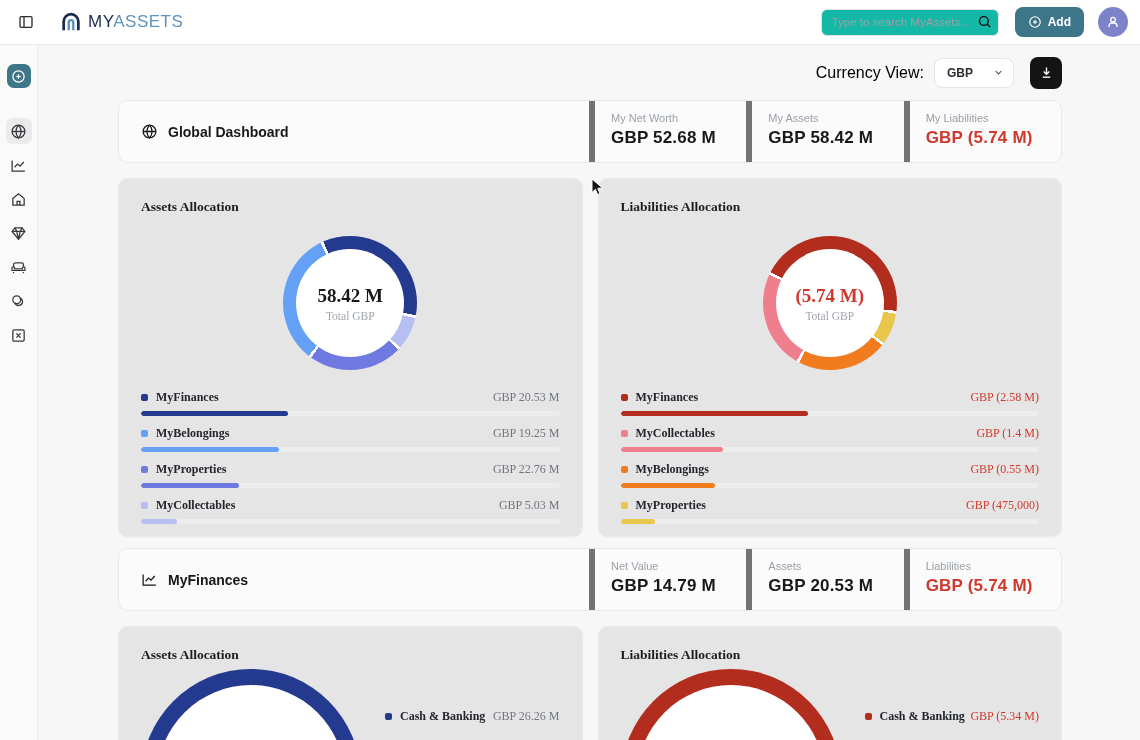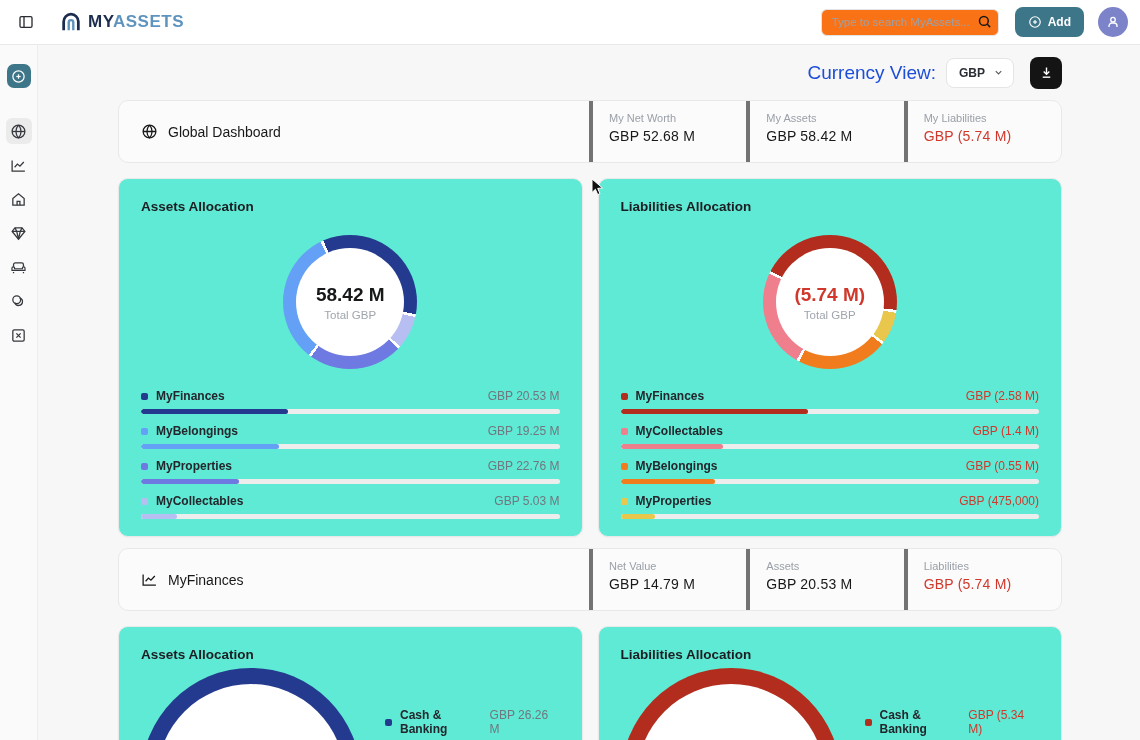--- a/index.html
+++ b/index.html
@@ -5,67 +5,67 @@
   * { margin:0; padding:0; box-sizing:border-box; }
   html,body { width:1140px; height:740px; overflow:hidden; }
   body { font-family:"Liberation Sans", sans-serif; background:#f7f7f8; position:relative; color:#1b1d22; }
 
   
   .app-header { position:absolute; top:0; left:0; right:0; height:45px; background:#fff;
     border-bottom:1px solid #e9e9e9; display:flex; align-items:center; padding:0 12px; z-index:10; }
   .icon-btn { background:none; border:none; cursor:pointer; display:flex; align-items:center; justify-content:center; }
   .toggle-btn { width:28px; height:28px; }
   .logo { display:flex; align-items:center; gap:6px; margin-left:20px; }
-  .logo-text { font-size:17px; font-weight:700; letter-spacing:.5px; }
+  .logo-text { font-size:17px; font-weight:400; letter-spacing:.5px; }
   .logo-my { color:#1b2c4f; } .logo-assets { color:#5e93bd; }
   .header-spacer { flex:1; }
   .search-box { position:relative; width:178px; height:27px; margin-right:16px; }
   .search-box input { width:100%; height:100%; border:1px solid #e3e3e5; border-radius:6px;
-    padding:0 28px 0 10px; font-size:11.5px; color:#333; background:#f97316; font-family:inherit; }
+    padding:0 28px 0 10px; font-size:11.5px; color:#333; background:#14b8a6; font-family:inherit; }
   .search-box input::placeholder { color:#9ca1a8; }
   .search-box .search-icon { position:absolute; right:7px; top:5px; }
   .add-btn { height:30px; padding:0 13px; background:#3d7589; border:none; border-radius:8px;
     color:#fff; font-size:12px; font-weight:700; display:flex; align-items:center; gap:6px; cursor:pointer; font-family:inherit; }
   .avatar { width:30px; height:30px; border-radius:50%; background:#7c83c9; margin-left:14px;
     display:flex; align-items:center; justify-content:center; cursor:pointer; }
 
   
   .sidebar { position:absolute; top:45px; left:0; bottom:0; width:38px; background:#fafafa;
     border-right:1px solid #ededed; display:flex; flex-direction:column; align-items:center; padding-top:19px; z-index:5; }
   .side-add { width:24px; height:24px; background:#3d7589; border:none; border-radius:7px;
     display:flex; align-items:center; justify-content:center; cursor:pointer; margin-bottom:30px; }
   .nav-btn { width:26px; height:26px; border:none; background:transparent; border-radius:6px;
     display:flex; align-items:center; justify-content:center; cursor:pointer; margin-bottom:8px; }
   .nav-btn.active { background:#ebebec; }
 
   
   .main { position:absolute; top:45px; left:38px; right:0; bottom:0; }
   .toolbar { height:55px; display:flex; align-items:center; justify-content:flex-end; padding-right:78px; gap:10px; }
-  .currency-label { font-size:19px; color:#1d4ed8; }
+  .currency-label { font-size:16px; color:#000000; }
   .currency-select { height:30px; min-width:66px; background:#fff; border:1px solid #e5e5e7; border-radius:8px;
-    display:flex; align-items:center; justify-content:space-between; padding:0 9px 0 12px; gap:8px;
+    display:flex; align-items:center; justify-content:space-between; padding:0 9px 0 12px; gap:20px;
     font-size:12px; font-weight:700; color:#2a2d33; cursor:pointer; }
   .download-btn { width:32px; height:32px; background:#141414; border:none; border-radius:8px;
     display:flex; align-items:center; justify-content:center; cursor:pointer; margin-left:6px; }
 
   .content { padding:0 78px 0 80px; }
 
   .section-card { height:63px; background:#fbfbfb; border:1px solid #e9e9e9; border-radius:10px;
     display:flex; margin-bottom:15px; overflow:hidden; }
   .section-left { flex:1; display:flex; align-items:center; gap:10px; padding-left:22px; }
-  .section-title { font-size:14px; font-weight:400; color:#17181a; }
+  .section-title { font-size:14px; font-weight:700; color:#17181a; }
   .section-stats { width:472px; display:flex; }
-  .stat-cell { flex:1; border-left:4px solid #737373; padding:11px 0 0 16px; }
+  .stat-cell { flex:1; border-left:6px solid #737373; padding:11px 0 0 16px; }
   .stat-label { font-size:11px; color:#9aa0a8; margin-bottom:4px; }
-  .stat-value { font-size:14px; font-weight:400; color:#17181a; letter-spacing:.2px; }
+  .stat-value { font-size:17px; font-weight:700; color:#17181a; letter-spacing:.2px; }
   .negative { color:#d0382c !important; }
 
   .charts-row { display:flex; gap:15px; margin-bottom:11px; }
-  .chart-card { flex:1; background:#5eead4; border:1px solid #e9e9e9; border-radius:10px;
-    box-shadow:0 1px 2px rgba(0,0,0,.03); height:359px; overflow:hidden; }
+  .chart-card { flex:1; background:#e5e5e5; border:1px solid #e9e9e9; border-radius:10px;
+    box-shadow:0 1px 2px rgba(0,0,0,.03); height:359px; overflow:hidden;font-family:Liberation Serif, serif; }
   .charts-row.bottom { margin-bottom:0; }
   .charts-row.bottom .chart-card { height:360px; }
   .chart-title { padding:20px 22px 0; font-size:13.5px; font-weight:700; color:#1b1d22; }
 
   .donut-wrap { position:relative; width:134px; height:134px; margin:21px auto 20px; }
   .donut { position:absolute; inset:0; border-radius:50%; }
   .donut-hole { position:absolute; inset:13px; border-radius:50%; background:#fff;
     display:flex; flex-direction:column; align-items:center; justify-content:center; }
   .center-value { font-size:19px; font-weight:700; color:#17181a; }
   .center-label { font-size:11.5px; color:#a0a5ad; margin-top:3px; }

